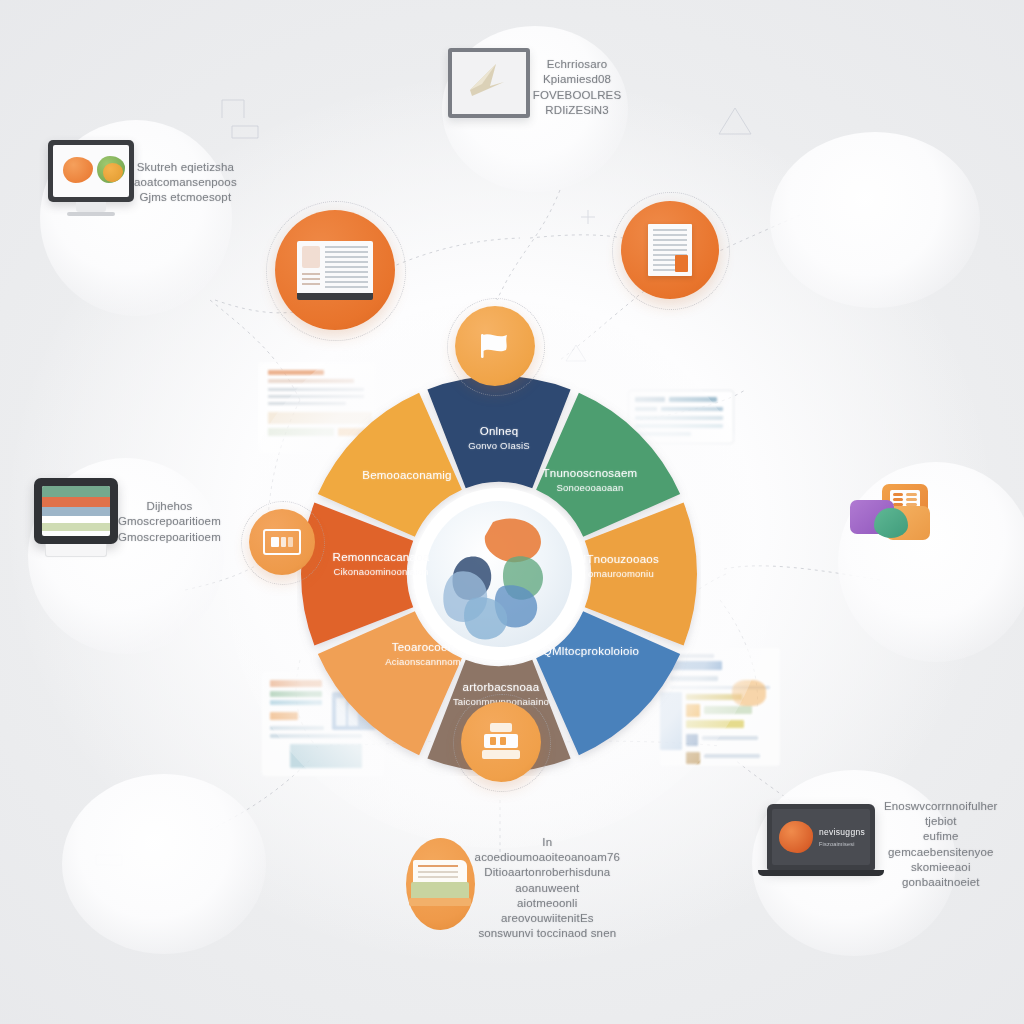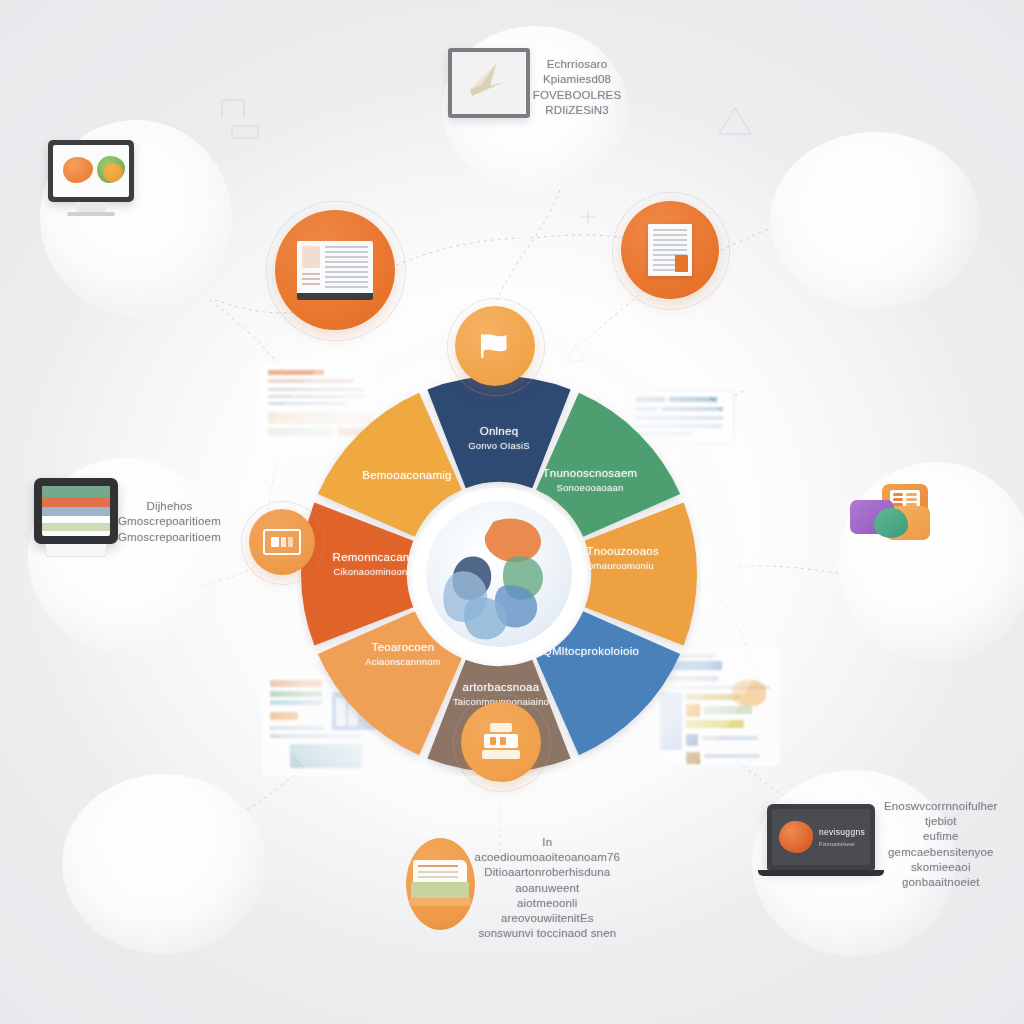--- a/index.html
+++ b/index.html
@@ -214,33 +214,33 @@
     </svg>
 
     <div class="seg-label" style="left:152px;top:52px;width:100px;">
       <span class="t1">Onlneq</span>
       <span class="t2">Gonvo OIasiS</span>
     </div>
     <div class="seg-label" style="left:238px;top:94px;width:110px;">
       <span class="t1">Tnunooscnosaem</span>
       <span class="t2">Sonoeooaoaan</span>
     </div>
-    <div class="seg-label" style="left:272px;top:172px;width:104px;">
+    <div class="seg-label" style="left:272px;top:180px;width:104px;">
       <span class="t1">ITnoouzooaos</span>
       <span class="t2">omauroomoniu</span>
     </div>
     <div class="seg-label" style="left:236px;top:272px;width:116px;">
       <span class="t1">QMltocprokoloioio</span>
       <span class="t2"></span>
     </div>
     <div class="seg-label" style="left:148px;top:308px;width:112px;">
       <span class="t1">artorbacsnoaa</span>
       <span class="t2">Taiconmnunnonaiaino</span>
     </div>
-    <div class="seg-label" style="left:52px;top:268px;width:108px;">
+    <div class="seg-label" style="left:72px;top:268px;width:108px;">
       <span class="t1">Teoarocoen</span>
       <span class="t2">Aciaonscannnom</span>
     </div>
     <div class="seg-label" style="left:22px;top:178px;width:124px;">
       <span class="t1">Remonncacanaoa</span>
       <span class="t2">Cikonaoominooniaion</span>
     </div>
     <div class="seg-label" style="left:56px;top:96px;width:108px;">
       <span class="t1">Bemooaconamig</span>
       <span class="t2"></span>
@@ -297,20 +297,25 @@
     <div class="art" style="flex-direction:column;">
       <div class="monitor">
         <div class="scr">
           <div class="blob" style="left:10px;top:12px;width:30px;height:26px;background:radial-gradient(circle at 35% 30%,#f5a05c,#e8742c);"></div>
           <div class="blob" style="left:44px;top:11px;width:28px;height:27px;background:radial-gradient(circle at 35% 30%,#9ec86f,#6c9f4a);"></div>
           <div class="blob" style="left:50px;top:18px;width:20px;height:19px;background:radial-gradient(circle at 35% 30%,#f5b24c,#e09a2f);"></div>
         </div>
       </div>
       <div class="monitor-stand"></div>
       <div class="monitor-base"></div>
+    </div>
+    <div class="cap">
+      <span>Skutreh eqietizsha</span><br>
+      <span>aoatcomansenpoos</span><br>
+      <span>Gjms etcmoesopt</span>
     </div>
   </div>
 
   <div class="halo" style="left:442px;top:26px;width:186px;height:166px;"></div>
   <div class="node" style="left:448px;top:48px;width:176px;">
     <div class="art" style="position:relative;">
       <div class="frame-shadow"></div>
       <div class="frame">
         <svg width="66" height="54" viewBox="0 0 66 54" style="display:block;">
           <path d="M18,38 L44,12 L38,34 L52,30 L20,44 Z" fill="#d8cdb0" opacity=".9"></path>

